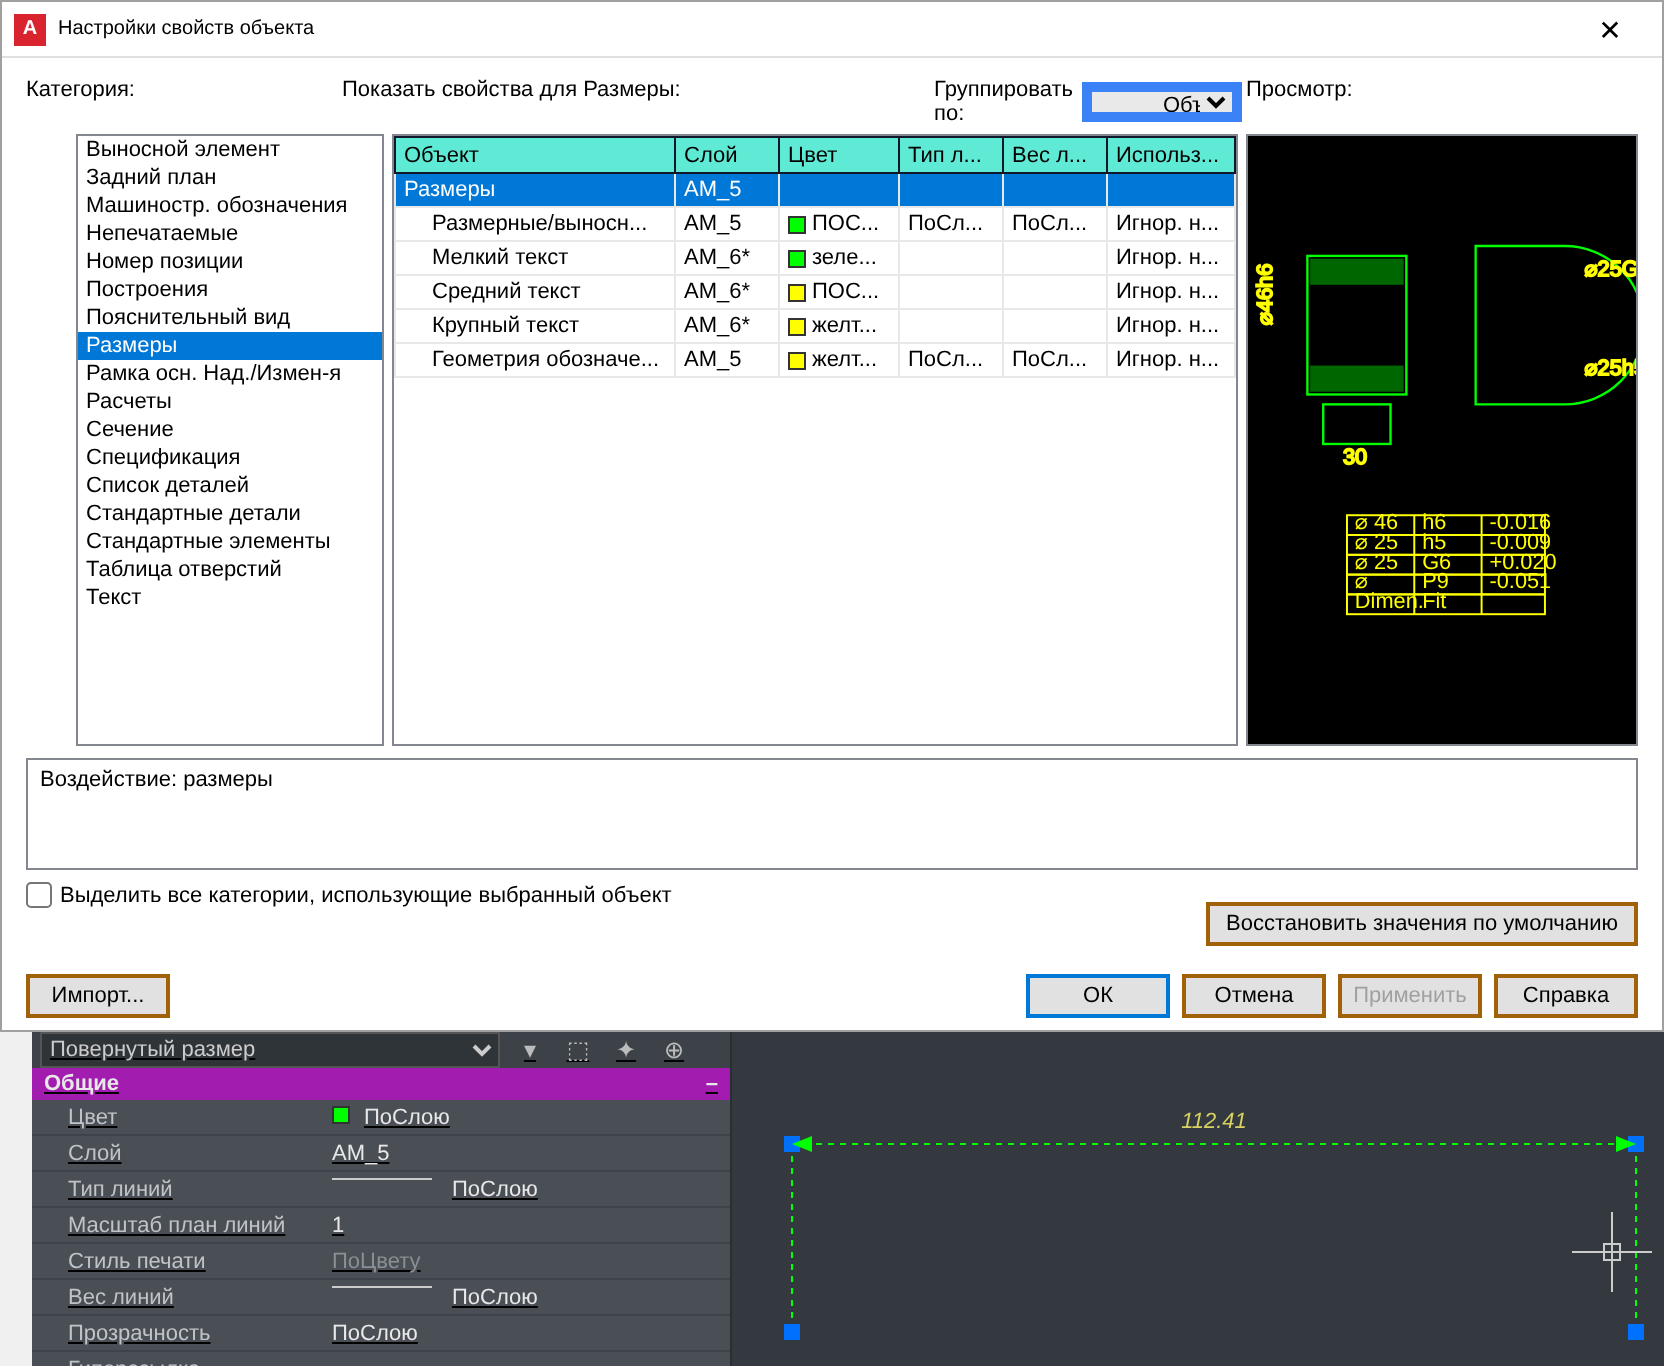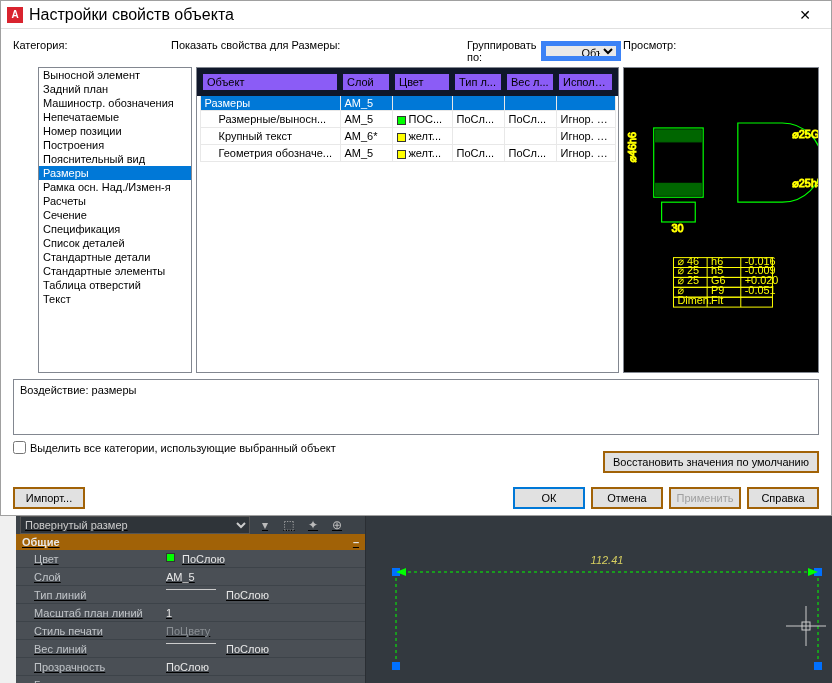--- a/index.html
+++ b/index.html
@@ -2,41 +2,41 @@
 <html><head>
 <meta charset="utf-8">
 <style>
 * { box-sizing: border-box; margin: 0; padding: 0; font-family: "Segoe UI", Tahoma, sans-serif; font-size: 11px; }
 body { background: #f0f0f0; width: 832px; height: 683px; overflow: hidden; }
 
 
 .dialog { position: absolute; top: 0; left: 0; width: 832px; height: 516px; background: #fff; border: 1px solid #a0a0a0; }
 .titlebar { height: 28px; display: flex; align-items: center; padding: 0 6px; background: #fff; border-bottom: 1px solid #e0e0e0; }
 .titlebar .app-icon { width: 16px; height: 16px; background: #d9232e; color: #fff; font-weight: bold; display: inline-flex; align-items: center; justify-content: center; margin-right: 6px; font-size: 10px; }
-.titlebar .title { flex: 1; font-size: 16px; }
+.titlebar .title { flex: 1; font-size: 10px; }
 .titlebar .close { width: 40px; height: 26px; display: flex; align-items: center; justify-content: center; font-size: 14px; cursor: pointer; }
 
 .dlg-body { padding: 10px 12px 6px 12px; display: flex; flex-direction: column; height: calc(100% - 28px); }
 
 .top-labels { display: flex; margin-bottom: 4px; }
 .label-cat { width: 158px; }
 .label-show { flex: 1; }
 .label-group { width: 150px; display: flex; align-items: center; gap: 4px; }
 .label-group select { height: 20px; border: 5px solid #3b82f6; background: #e9e9e9; width: 80px; padding-left: 32px; }
 .label-preview { width: 196px; margin-left: 6px; }
 
 .mid-row { display: flex; gap: 4px; height: 306px; padding-left: 25px; }
 
 .category-list { width: 154px; border: 1px solid #828790; background: #fff; overflow-y: auto; }
 .category-list div { padding: 1px 4px; cursor: pointer; white-space: nowrap; overflow: hidden; text-overflow: ellipsis; }
 .category-list div.selected { background: #0078d7; color: #fff; }
 
 .table-wrap { flex: 1; border: 1px solid #828790; background: #fff; overflow: hidden; }
 table.obj-table { width: 100%; border-collapse: collapse; table-layout: fixed; }
-table.obj-table th { background: #8b5cf6; border: 6px solid #0f172a; padding: 2px 4px; text-align: left; font-weight: normal; height: 18px; overflow: hidden; white-space: nowrap; text-overflow: ellipsis; }
+table.obj-table th { background: #5eead4; border: 1px solid #0f172a; padding: 2px 4px; text-align: left; font-weight: normal; height: 18px; overflow: hidden; white-space: nowrap; text-overflow: ellipsis; }
 table.obj-table td { border: 1px solid #e8e8e8; padding: 1px 4px; height: 17px; overflow: hidden; white-space: nowrap; text-overflow: ellipsis; }
 table.obj-table tr.sel td { background: #0078d7; color: #fff; }
 .color-swatch { display: inline-block; width: 9px; height: 9px; margin-right: 3px; vertical-align: middle; border: 1px solid #333; }
 .indent { padding-left: 18px !important; }
 
 .preview { width: 196px; border: 1px solid #828790; background: #000; position: relative; }
 
 .effect-box { margin-top: 6px; border: 1px solid #828790; background: #fff; height: 56px; padding: 4px 6px; }
 .chk-row { margin-top: 6px; display: flex; align-items: center; gap: 4px; }
 .chk-row input { width: 13px; height: 13px; }
@@ -47,21 +47,21 @@
 button.dlg-btn { height: 22px; width: 72px; border: 2px solid #a16207; background: #e1e1e1; cursor: pointer; }
 button.dlg-btn.primary { border: 2px solid #0078d7; }
 button.dlg-btn:disabled { color: #a0a0a0; }
 
 
 .bottom-region { position: absolute; top: 516px; left: 16px; width: 832px; height: 167px; background: #33393f; display: flex; text-decoration: underline; }
 .prop-panel { width: 350px; background: #4a4f55; color: #d0d0d0; display: flex; flex-direction: column; border-right: 1px solid #2a2e33; }
 .prop-header { height: 22px; background: #3c4248; display: flex; align-items: center; padding: 0 4px; gap: 6px; }
 .prop-header select { background: #2f3439; color: #ccc; border: 1px solid #555; height: 18px; width: 230px; }
 .prop-header .icon-btn { width: 18px; height: 18px; color: #bbb; display: flex; align-items: center; justify-content: center; cursor: pointer; font-size: 12px; }
-.group-header { background: #a16207; color: #e8e8e8; font-weight: bold; padding: 2px 6px; display: flex; }
+.group-header { background: #a21caf; color: #e8e8e8; font-weight: bold; padding: 2px 6px; display: flex; }
 .group-header .collapse { margin-left: auto; cursor: pointer; }
 .prop-row { display: flex; height: 18px; align-items: center; border-bottom: 1px solid #3d4349; }
 .prop-row .pname { width: 150px; padding-left: 18px; color: #c0c4c8; }
 .prop-row .pval { flex: 1; color: #e8e8e8; display: flex; align-items: flex-start; gap: 4px; }
 .prop-row .pval.ro { color: #8a8f94; }
 .line-sample { display: inline-block; width: 50px; border-top: 1px solid #ccc; margin-right: 6px; }
 
 .viewport { flex: 1; background: #33393f; position: relative; }
 
 
@@ -139,20 +139,36 @@
                 <td></td>
                 <td></td>
                 <td></td>
               </tr>
               <tr>
                 <td class="indent">Размерные/выносн...</td>
                 <td>AM_5</td>
                 <td><span class="color-swatch" style="background: rgb(0, 255, 0);"></span>ПОС...</td>
                 <td>ПоСл...</td>
                 <td>ПоСл...</td>
+                <td>Игнор. н...</td>
+              </tr>
+              <tr>
+                <td class="indent">Мелкий текст</td>
+                <td>AM_6*</td>
+                <td><span class="color-swatch" style="background: rgb(0, 255, 0);"></span>зеле...</td>
+                <td></td>
+                <td></td>
+                <td>Игнор. н...</td>
+              </tr>
+              <tr>
+                <td class="indent">Средний текст</td>
+                <td>AM_6*</td>
+                <td><span class="color-swatch" style="background: rgb(255, 255, 0);"></span>ПОС...</td>
+                <td></td>
+                <td></td>
                 <td>Игнор. н...</td>
               </tr>
               <tr>
                 <td class="indent">Крупный текст</td>
                 <td>AM_6*</td>
                 <td><span class="color-swatch" style="background: rgb(255, 255, 0);"></span>желт...</td>
                 <td></td>
                 <td></td>
                 <td>Игнор. н...</td>
               </tr>

